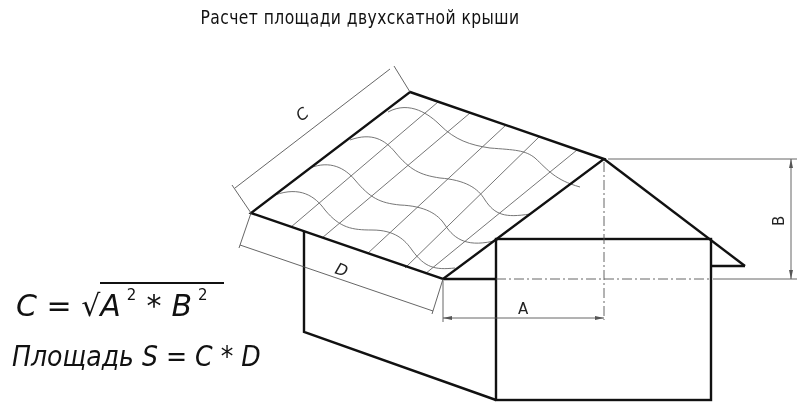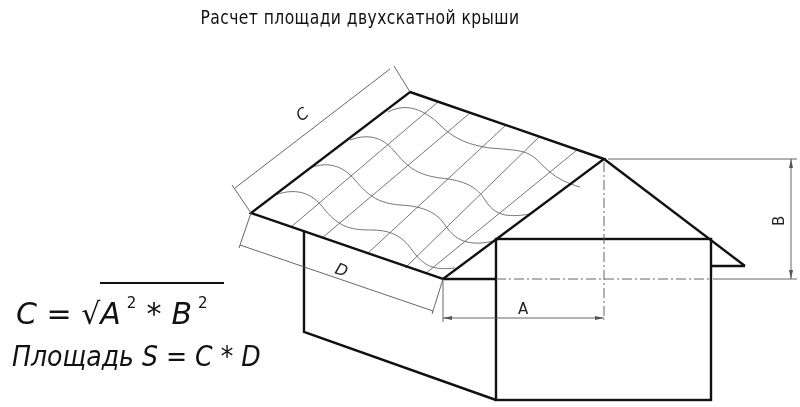--- a/index.html
+++ b/index.html
@@ -10,21 +10,21 @@
     color: #111; font-weight: normal; transform: scaleX(0.82); transform-origin: 360px 0;
   }
   svg.drawing { position: absolute; left: 0; top: 0; }
   .formula {
     position: absolute; font-family: "DejaVu Sans", sans-serif; font-style: italic;
     color: #111; white-space: nowrap;
   }
   .f1 { left: 16px; top: 282px; font-size: 30px; }
   .f2 { left: 12px; top: 340px; font-size: 28px; transform: scaleX(0.9); transform-origin: 0 0; }
   .f1 .sqrt { display: inline-block; position: relative; }
-  .f1 .rad { display: inline-block; border-top: 2px solid #111; padding-top: 10px; padding-right: 6px; }
+  .f1 .rad { display: inline-block; border-top: 2px solid #111; padding-top: 2px; padding-right: 6px; }
   .f1 sup { font-size: 15px; vertical-align: 16px; margin-left: 6px; margin-right: 10px; font-style: normal; }
   .dimlabel { font-family: "DejaVu Sans", sans-serif; fill: #222; }
 </style>
 </head>
 <body>
 
 <div class="title">Расчет площади двухскатной крыши</div>
 
 <svg class="drawing" width="800" height="407" viewBox="0 0 800 407" xmlns="http://www.w3.org/2000/svg">
 

